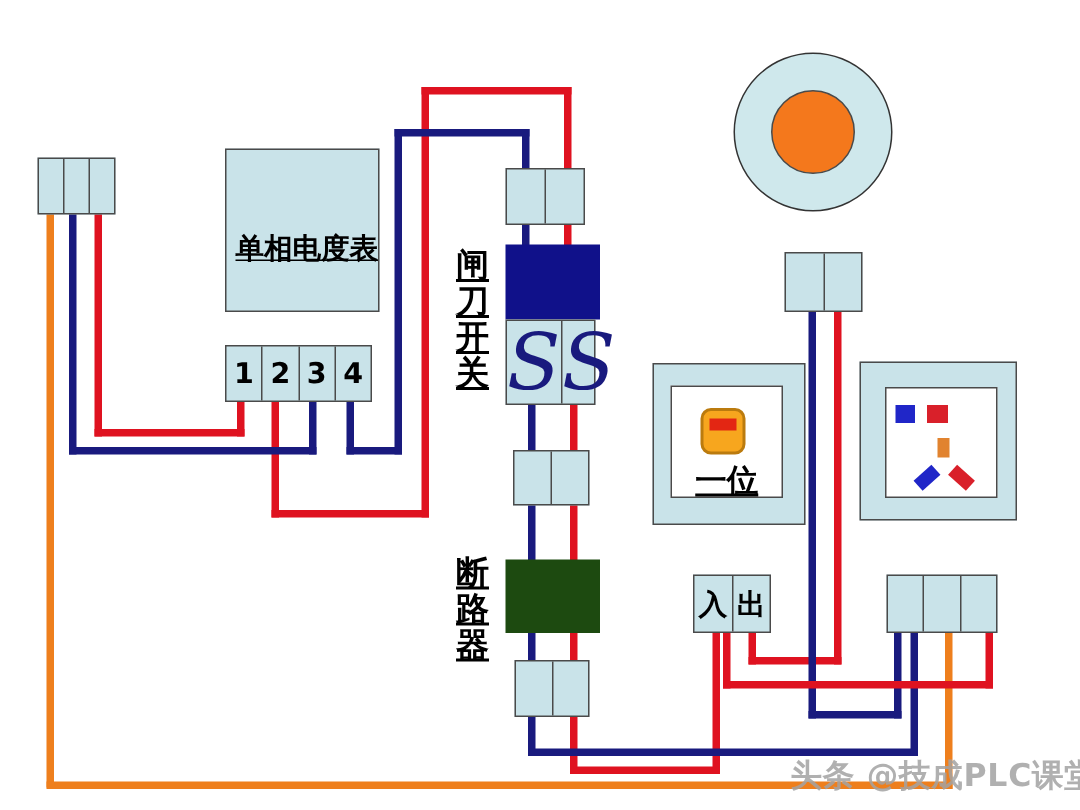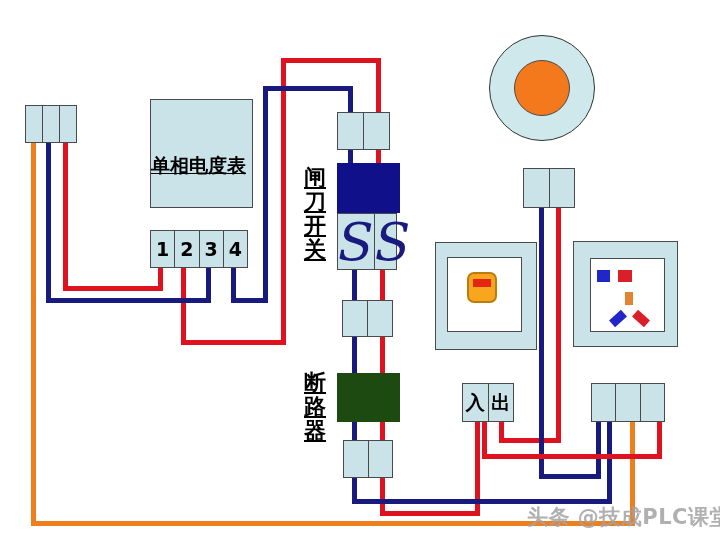--- a/index.html
+++ b/index.html
@@ -25,21 +25,21 @@
   .vlabel { position:absolute; width:30px; text-align:center; }
   .vlabel span { display:block; height:24px; line-height:23px; font-size:22px;
         font-weight:bold; color:var(--text); text-decoration:underline; }
 
   .sglyph { font-family:"DejaVu Serif",serif; font-style:italic; font-size:52px;
         line-height:52px; font-weight:normal; color:var(--wire-neutral); }
 
   .paneltxt { position:absolute; text-align:center; font-weight:bold;
         font-size:21px; color:var(--text); text-decoration:underline; }
 
-  .meterlabel { position:absolute; left:0; top:53px; width:100%; text-align:left;
+  .meterlabel { position:absolute; left:0; top:53px; width:100%; text-align:right;
         font-size:19px; font-weight:bold; color:var(--text);
         text-decoration:underline; white-space:nowrap; }
 
   .watermark { position:absolute; left:527px; top:503px; width:193px;
         font-size:21px; font-weight:bold; color:var(--watermark);
         opacity:.85; letter-spacing:0.5px; white-space:nowrap; }
 </style>
 </head>
 <body>
 
@@ -153,20 +153,21 @@
   <div class="solid" style="left:514px;top:60px;width:56px;height:56px;border-radius:50%;background:var(--lamp-core);border:1px solid #4a4a4a"></div>
   <div class="tb" style="left:523px;top:168px;width:52px;height:40px">
     <div class="cell"></div>
     <div class="cell"></div>
   </div>
 
   <div class="tb" style="left:435px;top:242px;width:102px;height:108px"></div>
   <div class="solid" style="left:447px;top:257px;width:75px;height:75px;background:#fff;border:1.5px solid var(--box-border)"></div>
   <div class="solid" style="left:467px;top:272px;width:30px;height:31px;background:var(--switch-button);border:2px solid var(--switch-button-border);border-radius:7px"></div>
   <div class="solid" style="left:473px;top:279px;width:18px;height:8px;background:var(--switch-button-bar)"></div>
+  <div class="paneltxt" style="left:447px;top:306px;width:75px">一位</div>
   <div class="tb" style="left:462px;top:383px;width:52px;height:39px">
     <div class="cell">入</div>
     <div class="cell">出</div>
   </div>
 
   <div class="tb" style="left:573px;top:241px;width:105px;height:106px"></div>
   <div class="solid" style="left:590px;top:258px;width:75px;height:74px;background:#fff;border:1.5px solid var(--box-border)"></div>
   <div class="solid" style="left:597px;top:270px;width:13px;height:12px;background:var(--socket-prong-blue)"></div>
   <div class="solid" style="left:618px;top:270px;width:14px;height:12px;background:var(--socket-prong-red)"></div>
   <div class="solid" style="left:625px;top:292px;width:8px;height:13px;background:var(--socket-prong-orange)"></div>

